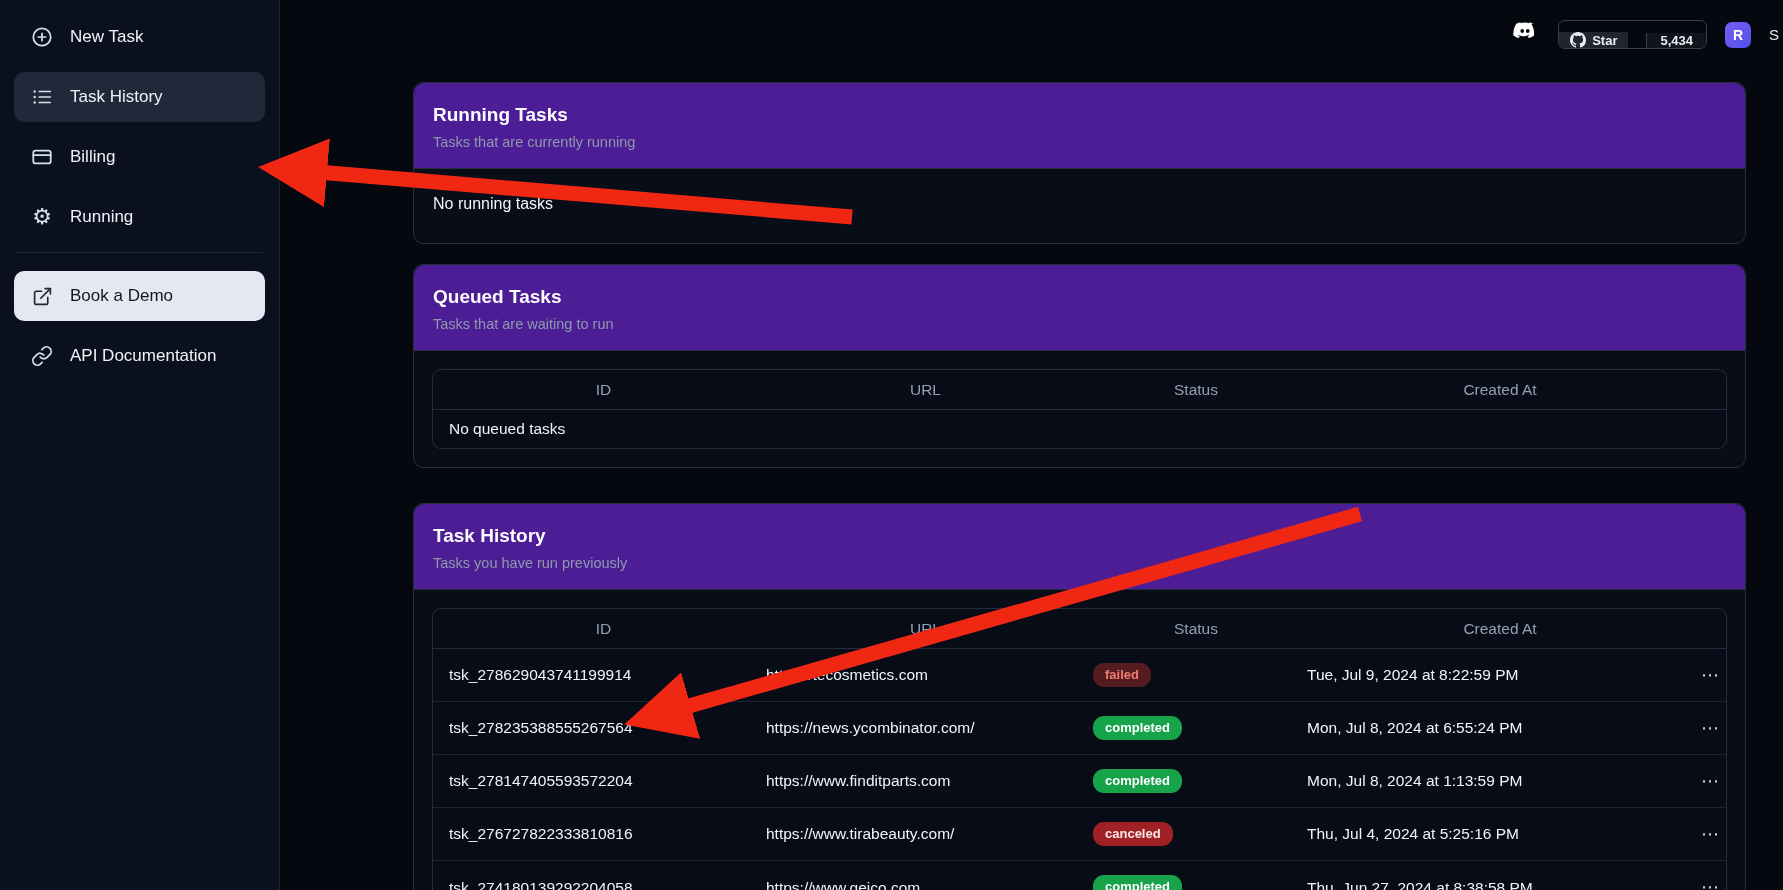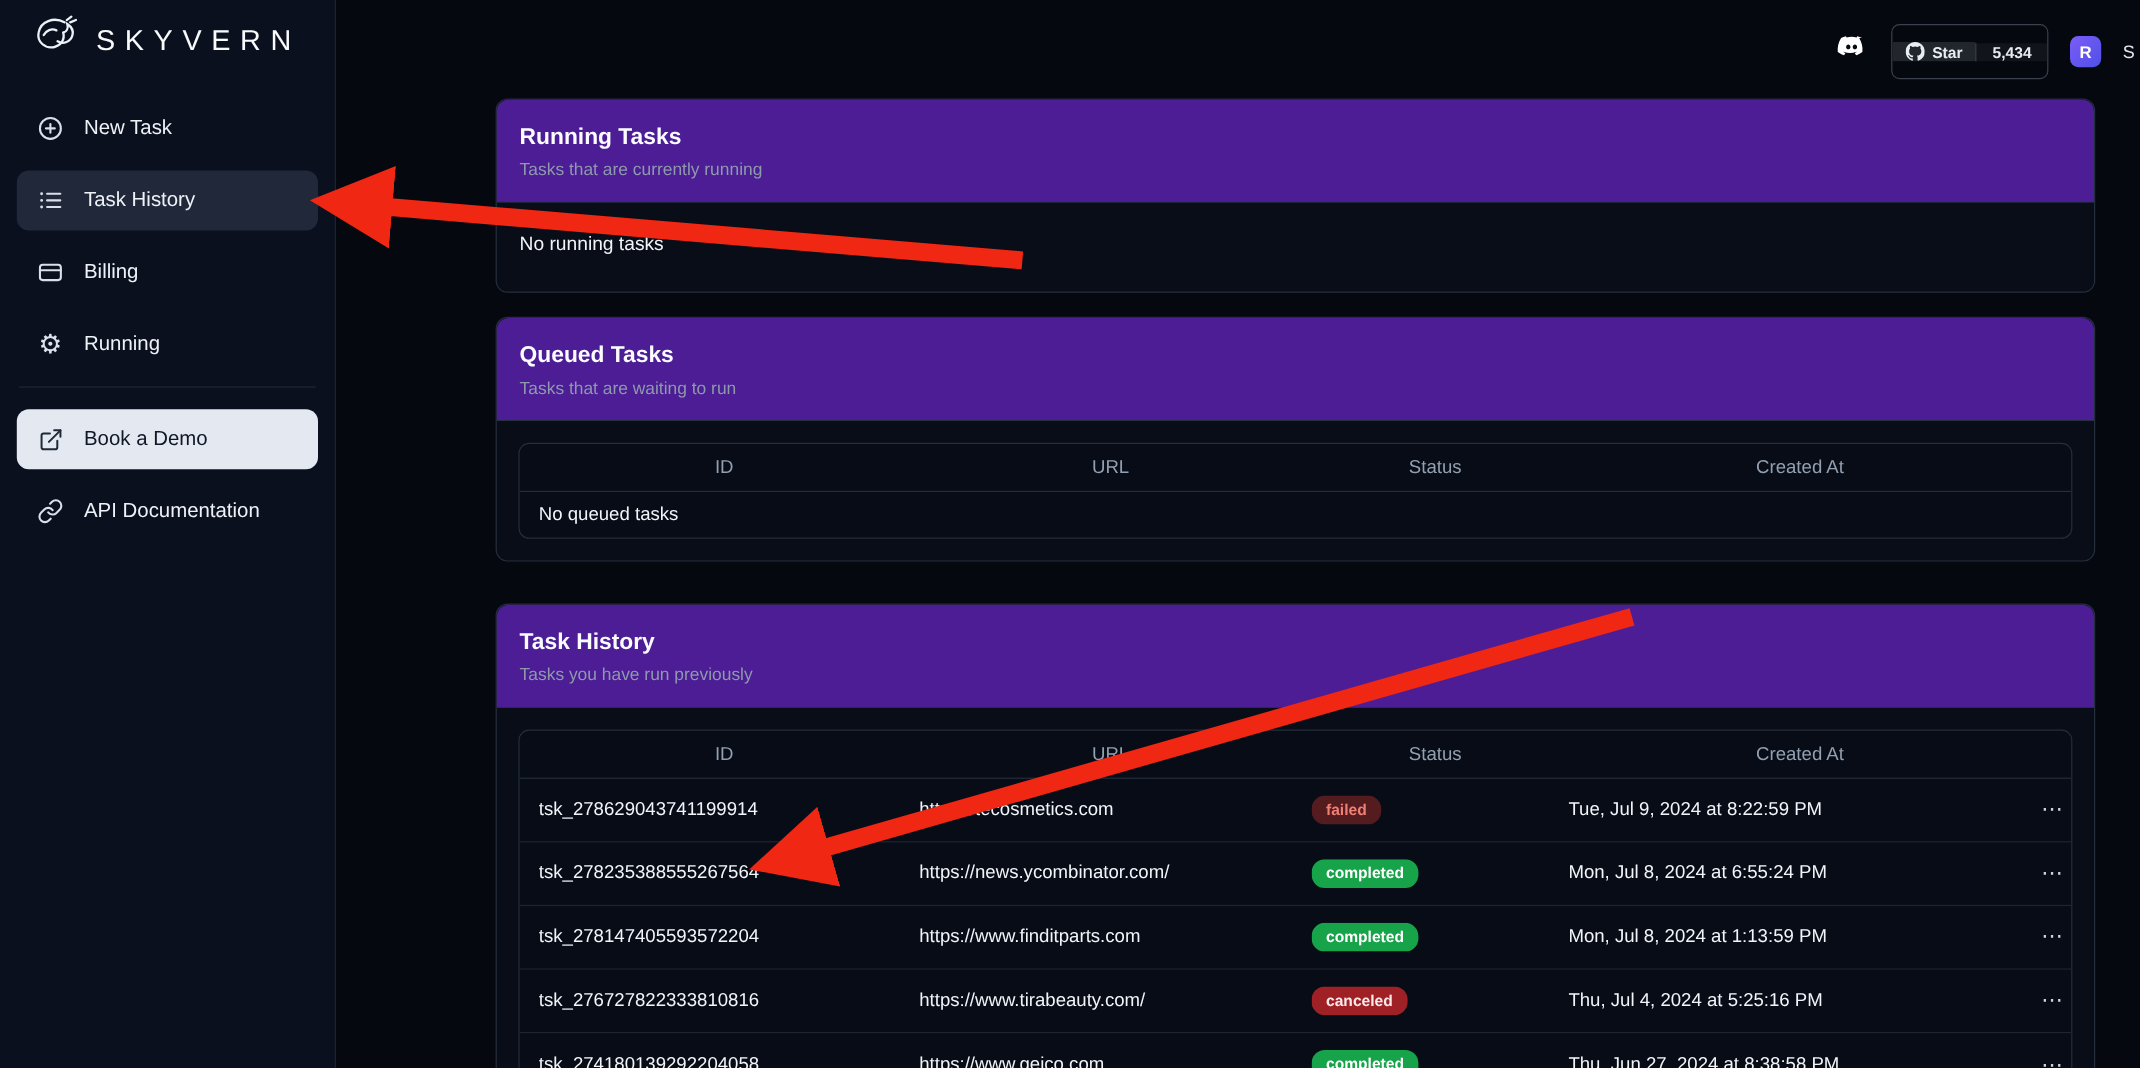--- a/index.html
+++ b/index.html
@@ -28,23 +28,23 @@
   .nav-item.active { background:#20283a; }
   .nav-item.demo { background:#e4e9f1; color:#101726; font-weight:500; }
   .nav-item .icn { width:24px; height:24px; display:flex; align-items:center; justify-content:center; flex:0 0 24px; }
   .nav-divider { border-top:1px solid #1e2738; margin:8px 2px 18px; }
   .gear-glyph { font-size:22px; color:#dbe2ec; line-height:1; }
 
   
   .topbar { position:absolute; top:0; left:280px; right:0; height:68px; }
   .topbar-right { position:absolute; right:0; top:20px; display:flex; align-items:center; gap:18px; }
   .gh-widget {
-    display:flex; align-items:center; height:46px;
+    display:flex; align-items:flex-end; height:29px;
     border:1px solid #3a414c; border-radius:7px; overflow:hidden;
-    font-size:13px; font-weight:700; color:#e8edf3; cursor:pointer;
+    font-size:13px; font-weight:700; color:#e8edf3; cursor:pointer;gap:18px;
   }
   .gh-star { display:flex; align-items:center; gap:6px; padding:0 11px; background:#21262d; }
   .gh-count { display:flex; align-items:center; padding:0 13px; background:#11151b; border-left:1px solid #3a414c; }
   .avatar {
     width:26px; height:26px; border-radius:7px;
     background:linear-gradient(135deg,#7b5cf6,#4f51e8);
     display:flex; align-items:center; justify-content:center;
     color:#fff; font-size:14px; font-weight:700; cursor:pointer;
   }
   .clipped-name { color:#e5e7eb; font-size:15px; width:14px; overflow:hidden; white-space:nowrap; }
@@ -84,32 +84,20 @@
   
   .arrows { position:absolute; left:0; top:0; pointer-events:none; z-index:50; }
 
   svg.stroke-icn { stroke:#d9e0ea; stroke-width:1.9; fill:none; stroke-linecap:round; stroke-linejoin:round; }
   .nav-item.demo svg.stroke-icn { stroke:#1f2937; }
 </style>
 </head>
 <body>
 
 <aside class="sidebar">
-  <div class="logo-row">
-    <span>
-      <svg width="46" height="46" viewBox="0 0 48 48" fill="none" stroke="#eaf3f7" stroke-width="2" stroke-linecap="round">
-        <path d="M31 9c-9-5-21-1-22.5 9C7 26 14 32 22 30.5"></path>
-        <path d="M22 30.5c6-1.5 9.5-6.5 8-12.5"></path>
-        <path d="M30 18c3-1 4.5-4 3.5-7.5 3 2 5.5 5.5 4.5 9.5-1.5 6-8 8.5-13 5.5"></path>
-        <path d="M13 20c2-4 7-6 11-4"></path>
-        <path d="M33 7l4-3M36 9l5-2"></path>
-      </svg>
-    </span>
-    <span class="brand-name">SKYVERN</span>
-  </div>
 
   <nav class="side-nav">
     <div class="nav-item">
       <span class="icn">
         <svg class="stroke-icn" width="22" height="22" viewBox="0 0 24 24">
             <circle cx="12" cy="12" r="9.5"></circle>
             <path d="M12 8v8M8 12h8"></path>
           </svg>
       </span>
       <span>New Task</span>

